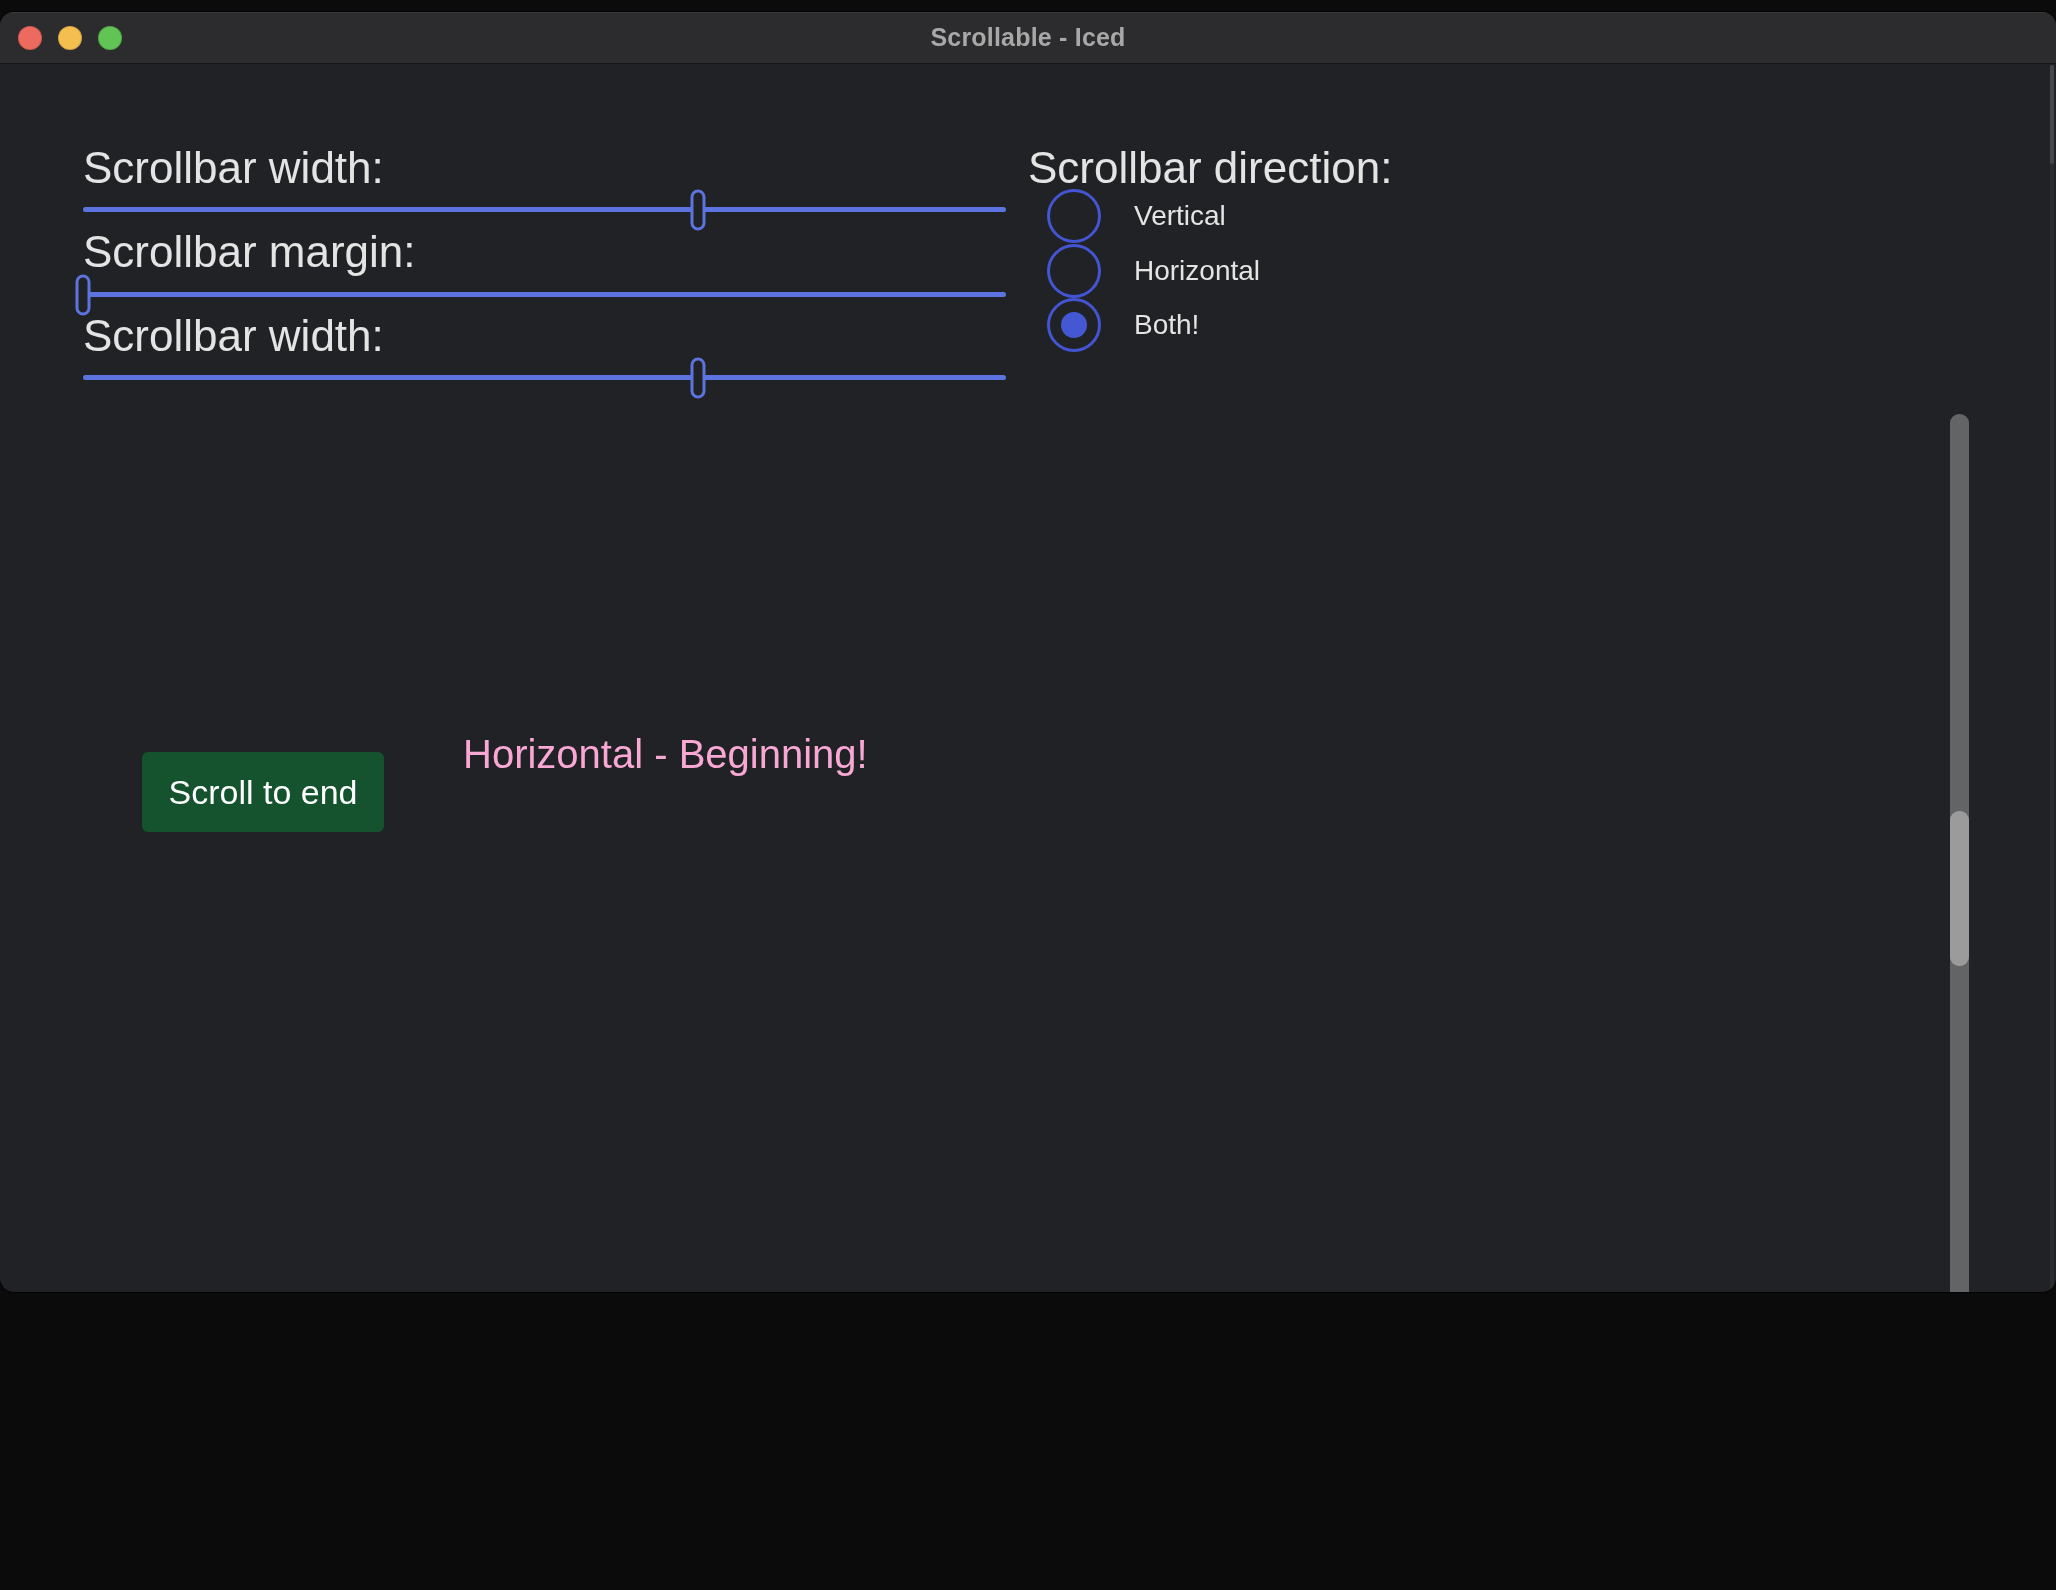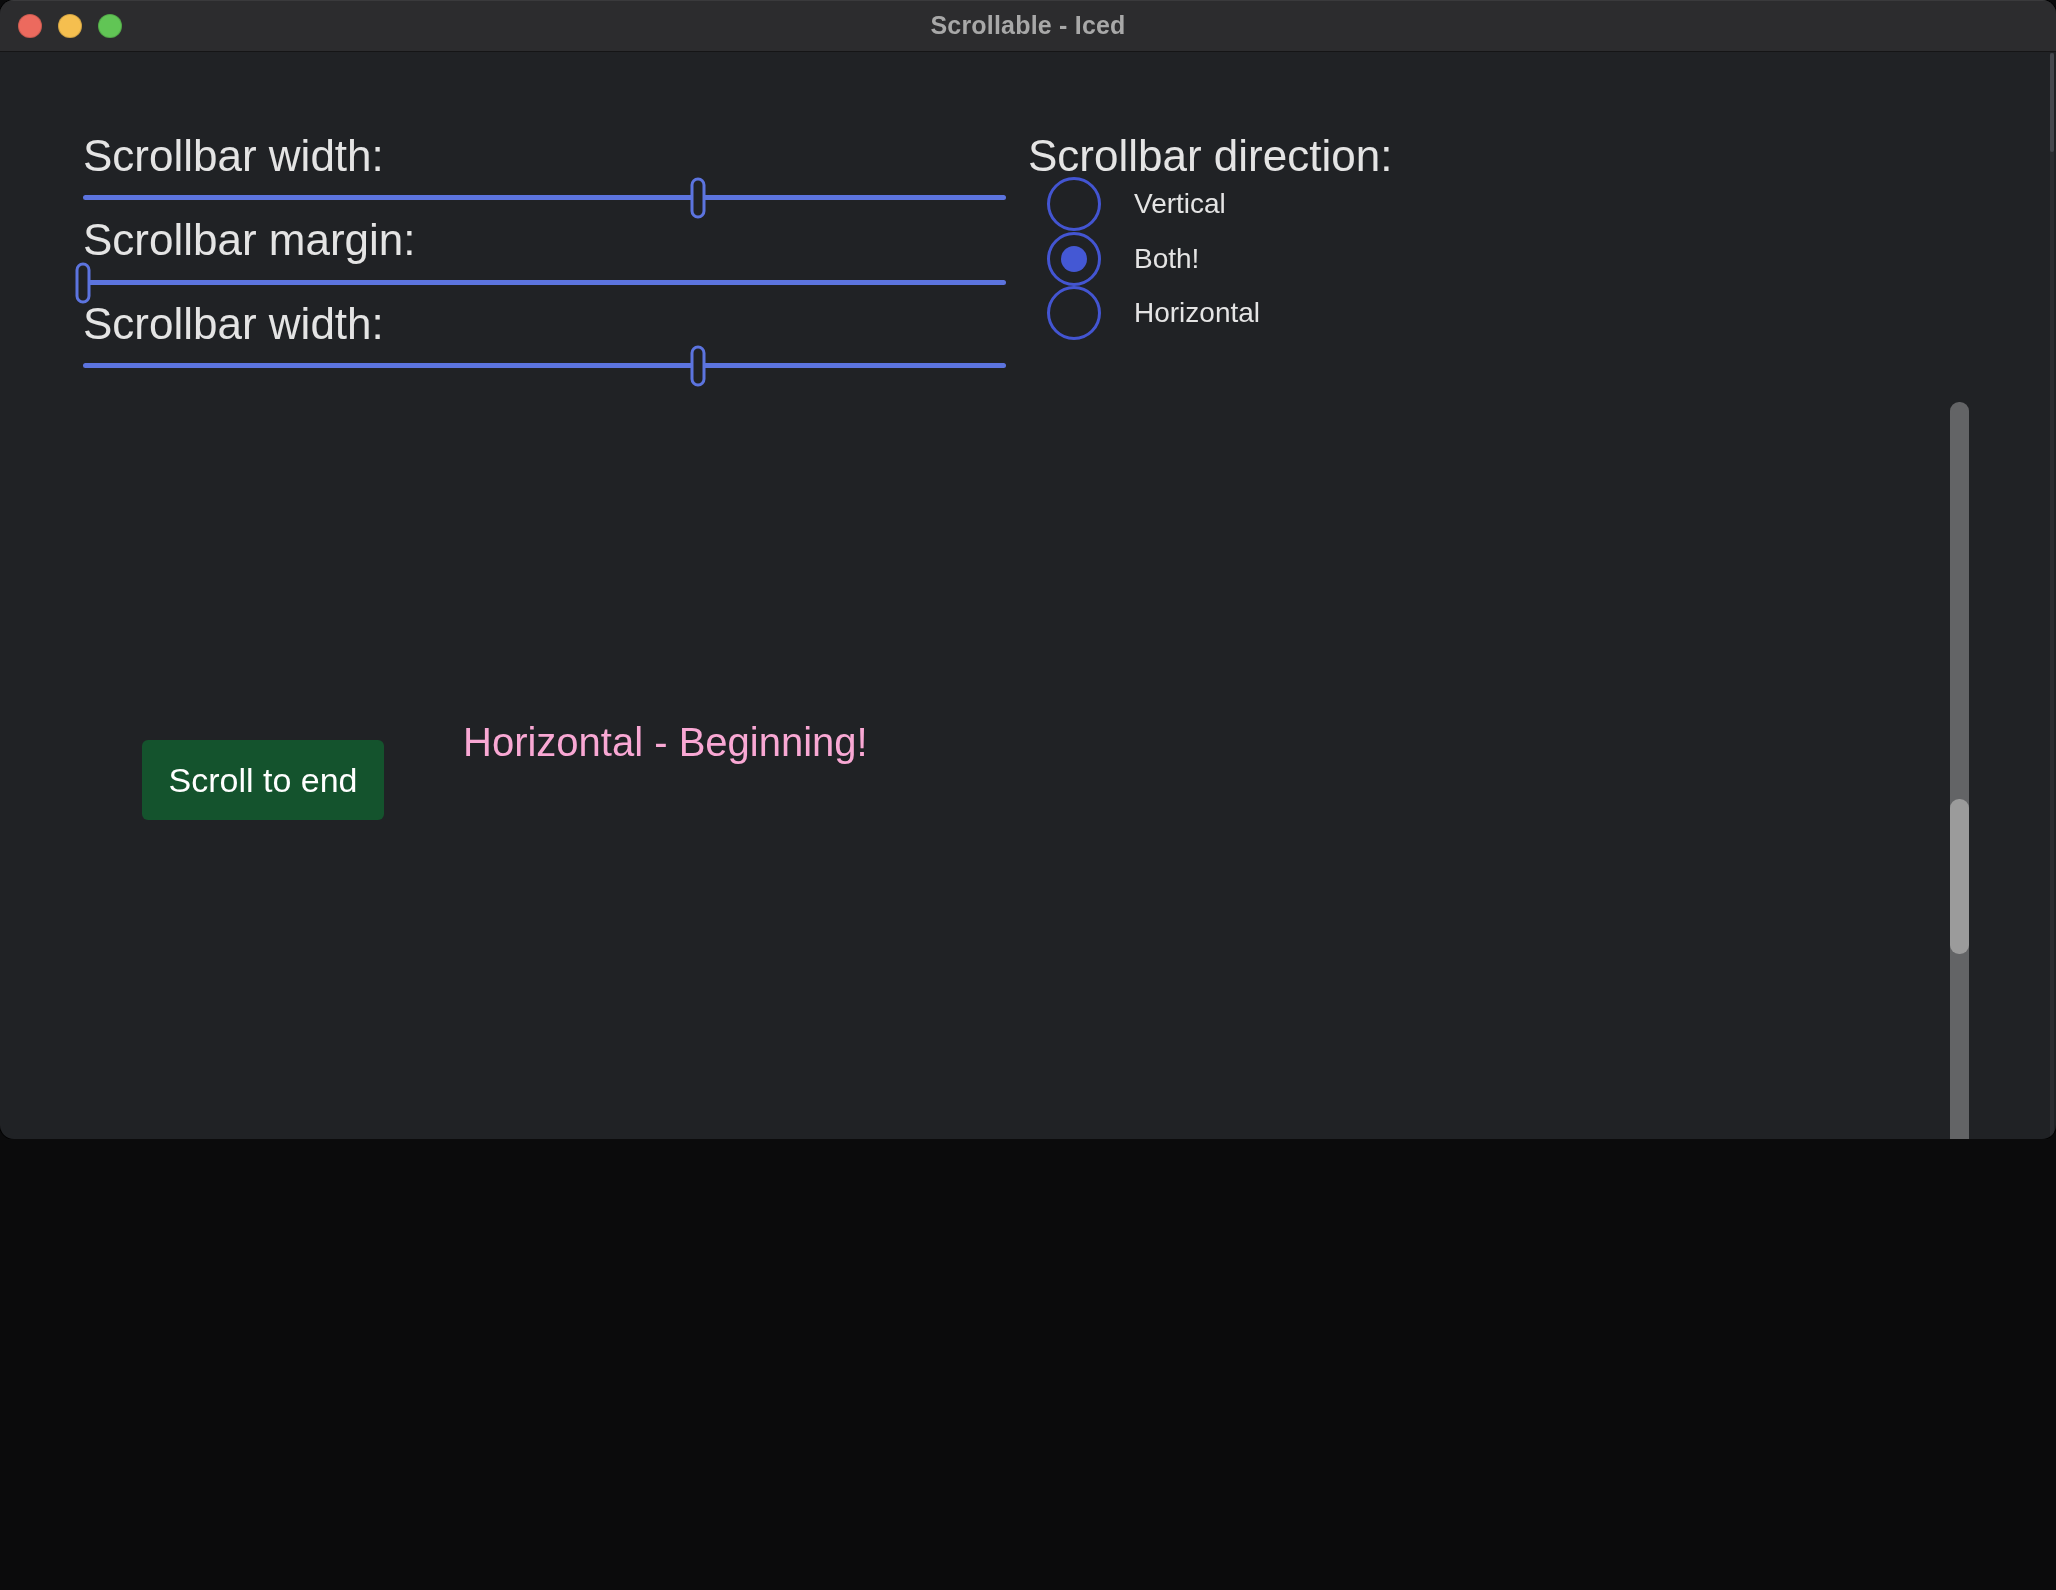--- a/index.html
+++ b/index.html
@@ -1,17 +1,17 @@
 <!DOCTYPE html>
 <html><head>
 <meta charset="utf-8">
 <style>
   html,body{margin:0;padding:0;background:#0b0b0c;}
   *{box-sizing:border-box;font-family:"Liberation Sans","DejaVu Sans",sans-serif;}
-  .screen{position:relative;width:2056px;height:1139px;margin:0 auto;cursor:default;}
+  .screen{position:relative;width:2056px;height:1280px;margin:12px auto;cursor:default;}
   .window{position:absolute;inset:0;background:#202225;border-radius:14px;overflow:hidden;
           box-shadow:0 0 0 1px rgba(0,0,0,.8);}
   
   .titlebar{position:absolute;left:0;top:0;right:0;height:52px;background:#2c2c2e;
             border-bottom:1px solid #151516;display:flex;align-items:center;justify-content:center;
             box-shadow:inset 0 1px 0 rgba(255,255,255,.07);}
   .title{font-size:25px;font-weight:bold;color:#a8a8a8;letter-spacing:.2px;}
   .lights{position:absolute;left:18px;top:14px;display:flex;gap:16px;}
   .light{width:24px;height:24px;border-radius:50%;box-shadow:inset 0 0 0 1px rgba(0,0,0,.15);}
   .light.red{background:#ec6a5e;}
@@ -79,31 +79,31 @@
     </div>
 
     <div class="lbl" style="left:1028px;top:136px;">Scrollbar direction:</div>
     <div class="radio-group">
       <div class="radio-row" data-checked="false">
         <div class="radio-outer">
           
         </div>
         <div class="radio-label">Vertical</div>
       </div>
+      <div class="radio-row" data-checked="false">
+        <div class="radio-outer">
+          
+        </div>
+        <div class="radio-label">Horizontal</div>
+      </div>
       <div class="radio-row" data-checked="true">
         <div class="radio-outer">
           <div class="radio-dot"></div>
         </div>
         <div class="radio-label">Both!</div>
-      </div>
-      <div class="radio-row" data-checked="false">
-        <div class="radio-outer">
-          
-        </div>
-        <div class="radio-label">Horizontal</div>
       </div>
     </div>
 
     <button class="btn">Scroll to end</button>
     <div class="status">Horizontal - Beginning!</div>
 
     <div class="vtrack">
       <div class="vthumb" style="top: 41.7%; height: 16.3%;"></div>
     </div>
 

